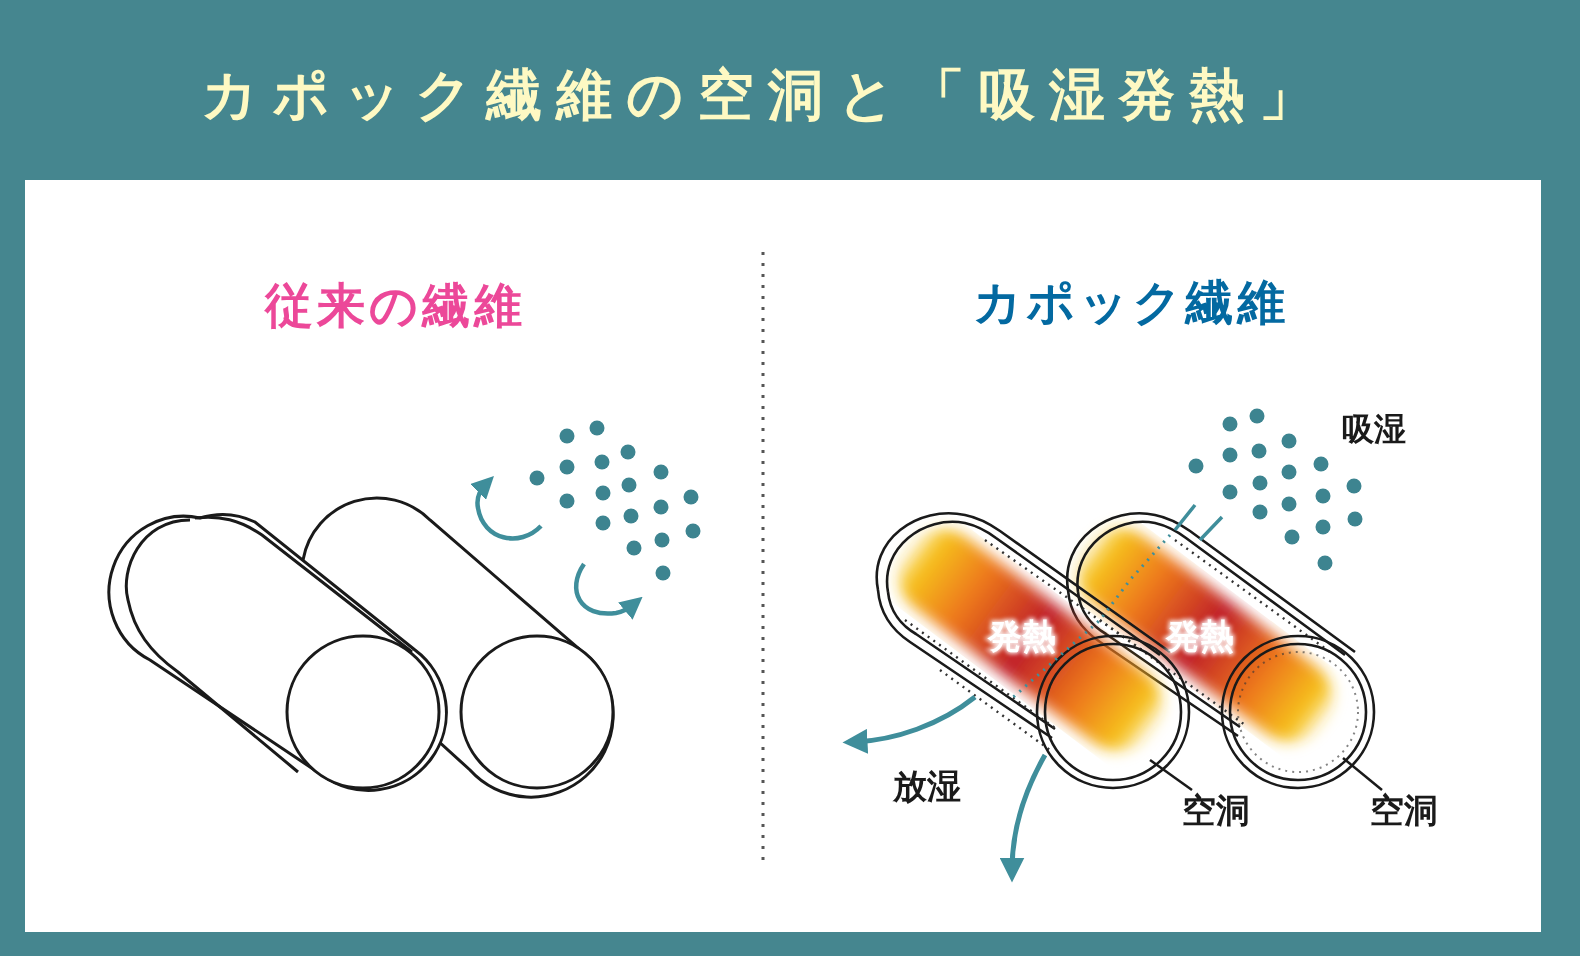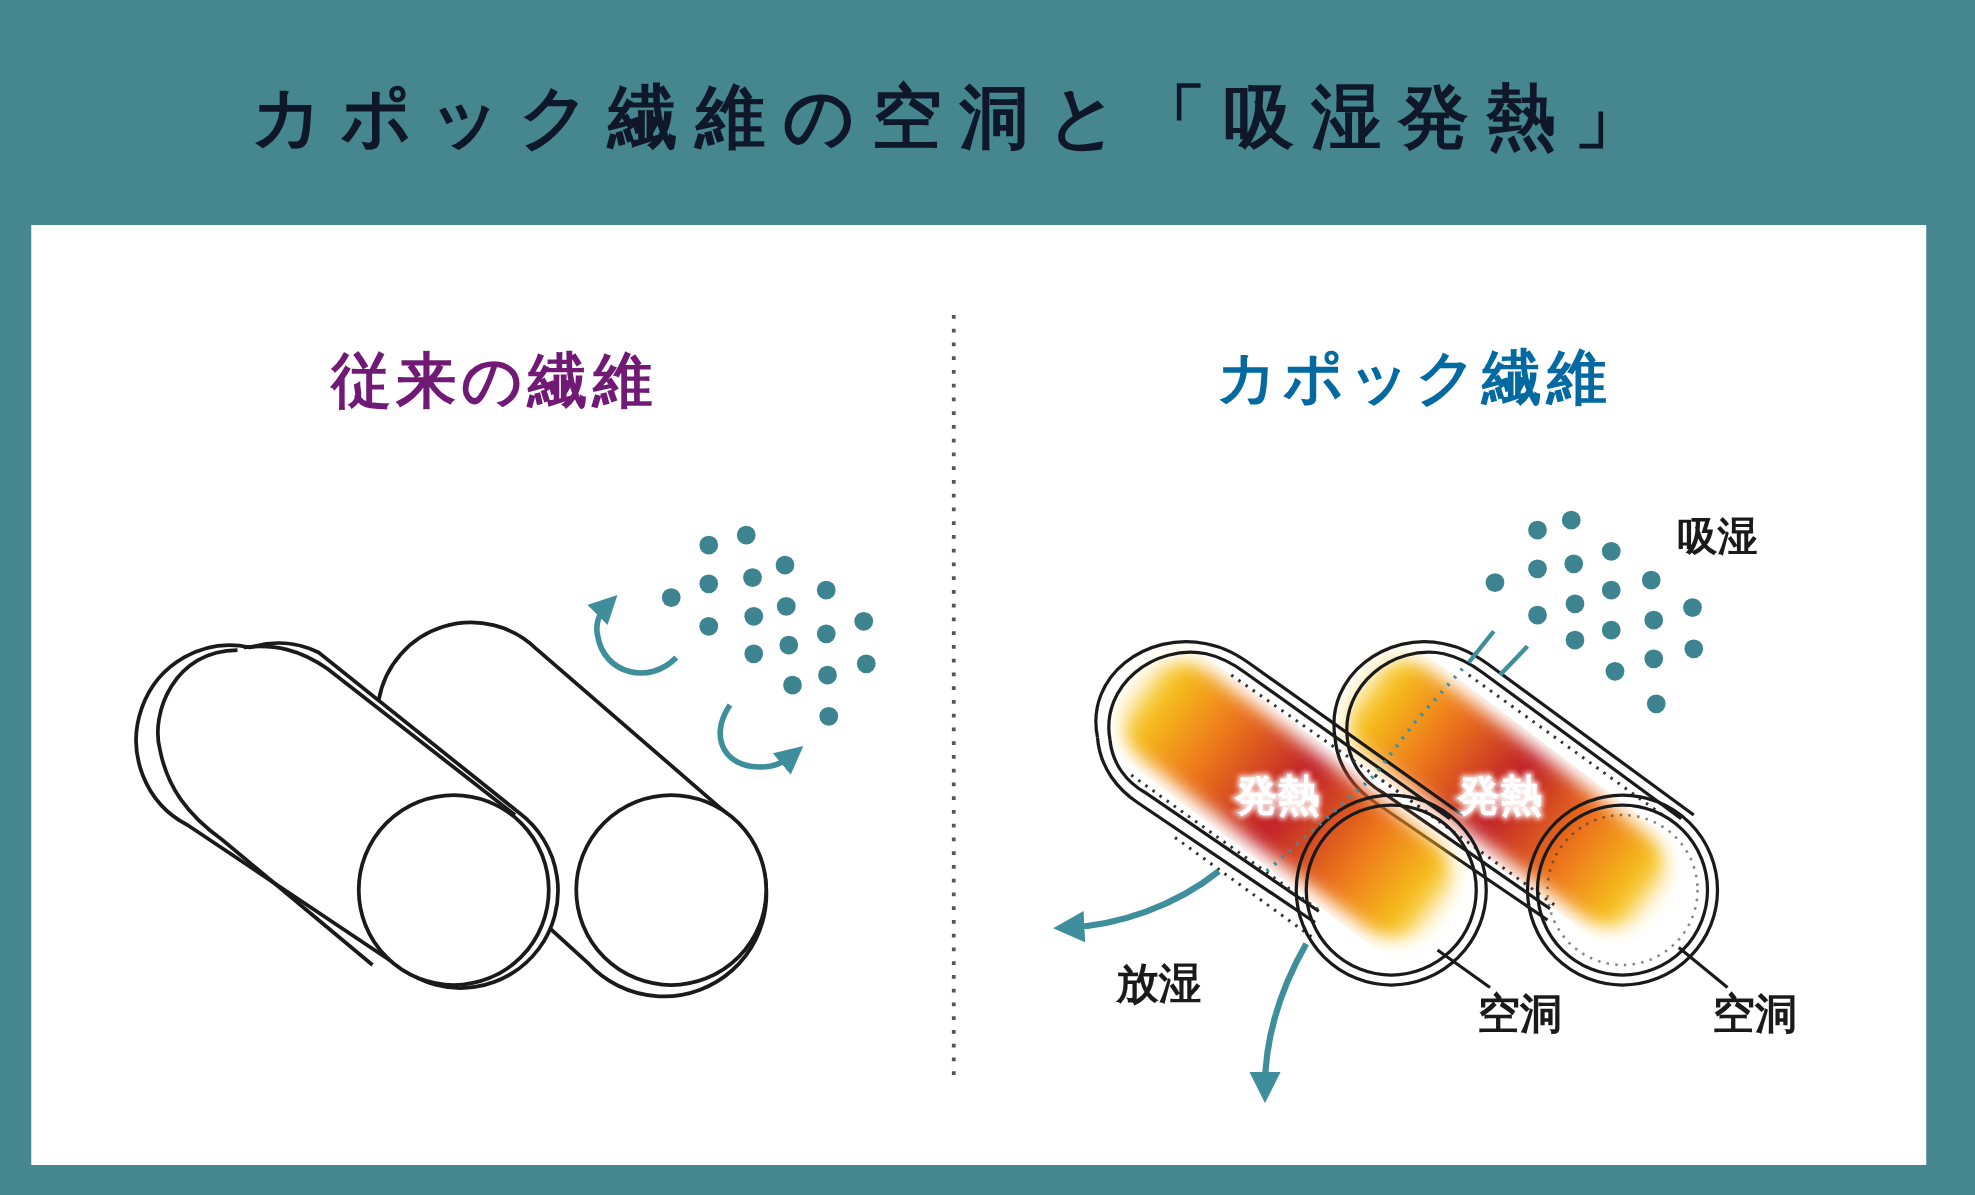--- a/index.html
+++ b/index.html
@@ -4,33 +4,33 @@
 <style>
   html, body { margin: 0; padding: 0; }
   body {
     width: 1580px; height: 956px; overflow: hidden;
     background: #45868f;
     font-family: "DejaVu Sans", "Liberation Sans", sans-serif;
     position: relative;
   }
   .title {
     position: absolute; left: 0; top: 58px; width: 1530px;
-    text-align: center; color: #0f172a;
+    text-align: center; color: #fef9c3;
     font-size: 56px; font-weight: bold; letter-spacing: 14px;
     line-height: 74px;
   }
   .panel {
     position: absolute; left: 25px; top: 180px;
     width: 1516px; height: 752px; background: #ffffff;
   }
   .sub {
     position: absolute; font-size: 48px; font-weight: bold; line-height: 60px;
     letter-spacing: 4px;
   }
-  .sub-left { left: 240px; top: 95px; color: #701a75; }
+  .sub-left { left: 240px; top: 95px; color: #ec4899; }
   .sub-right { left: 948px; top: 92px; color: #0369a1; }
   .diagram { position: absolute; left: 0; top: 0; }
   .lbl { font-family: "DejaVu Sans", "Liberation Sans", sans-serif; font-weight: bold; }
 </style>
 </head>
 <body>
 
 <div class="title">カポック繊維の空洞と「吸湿発熱」</div>
 
 <div class="panel">

